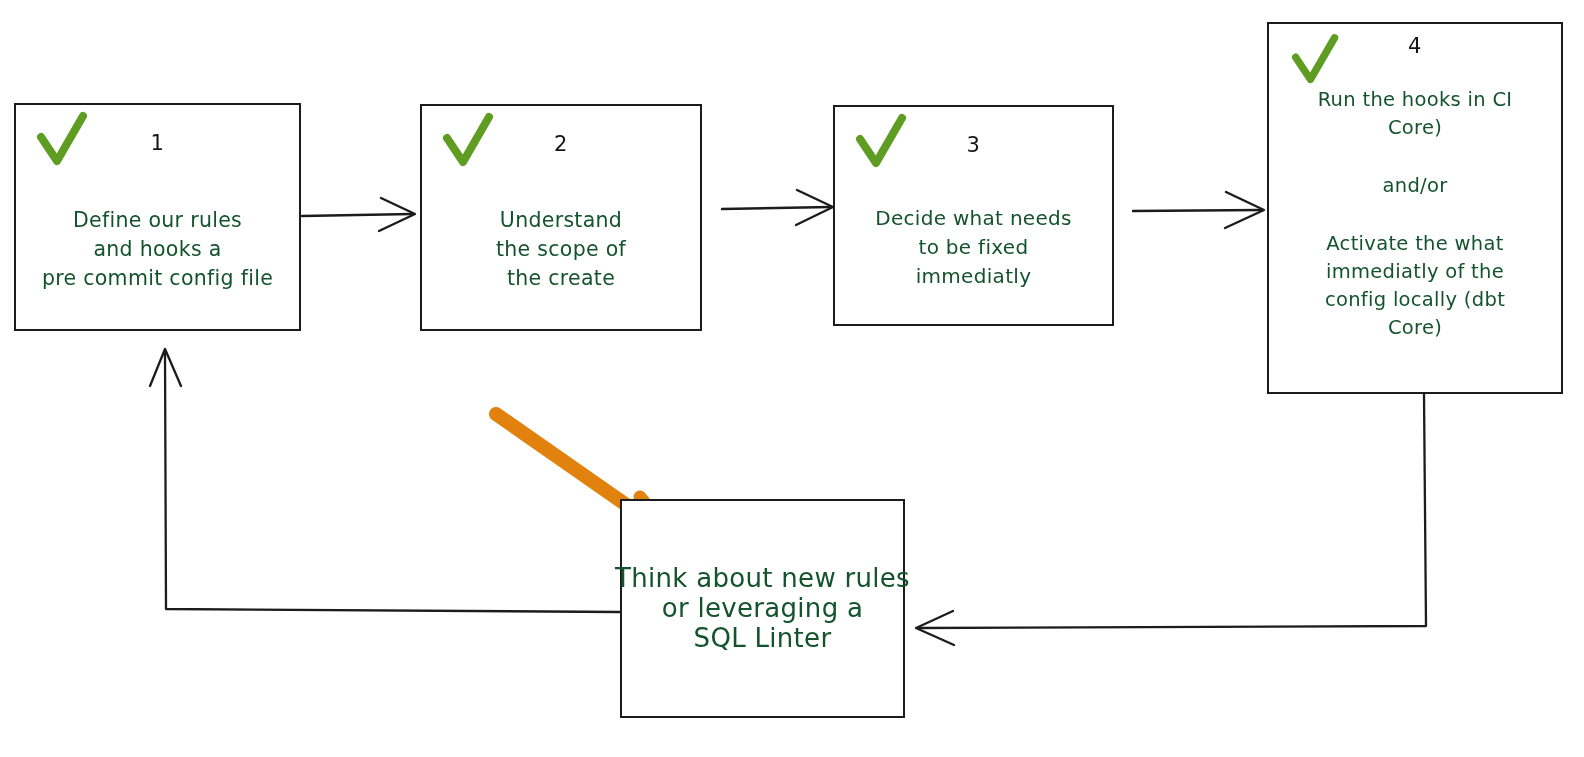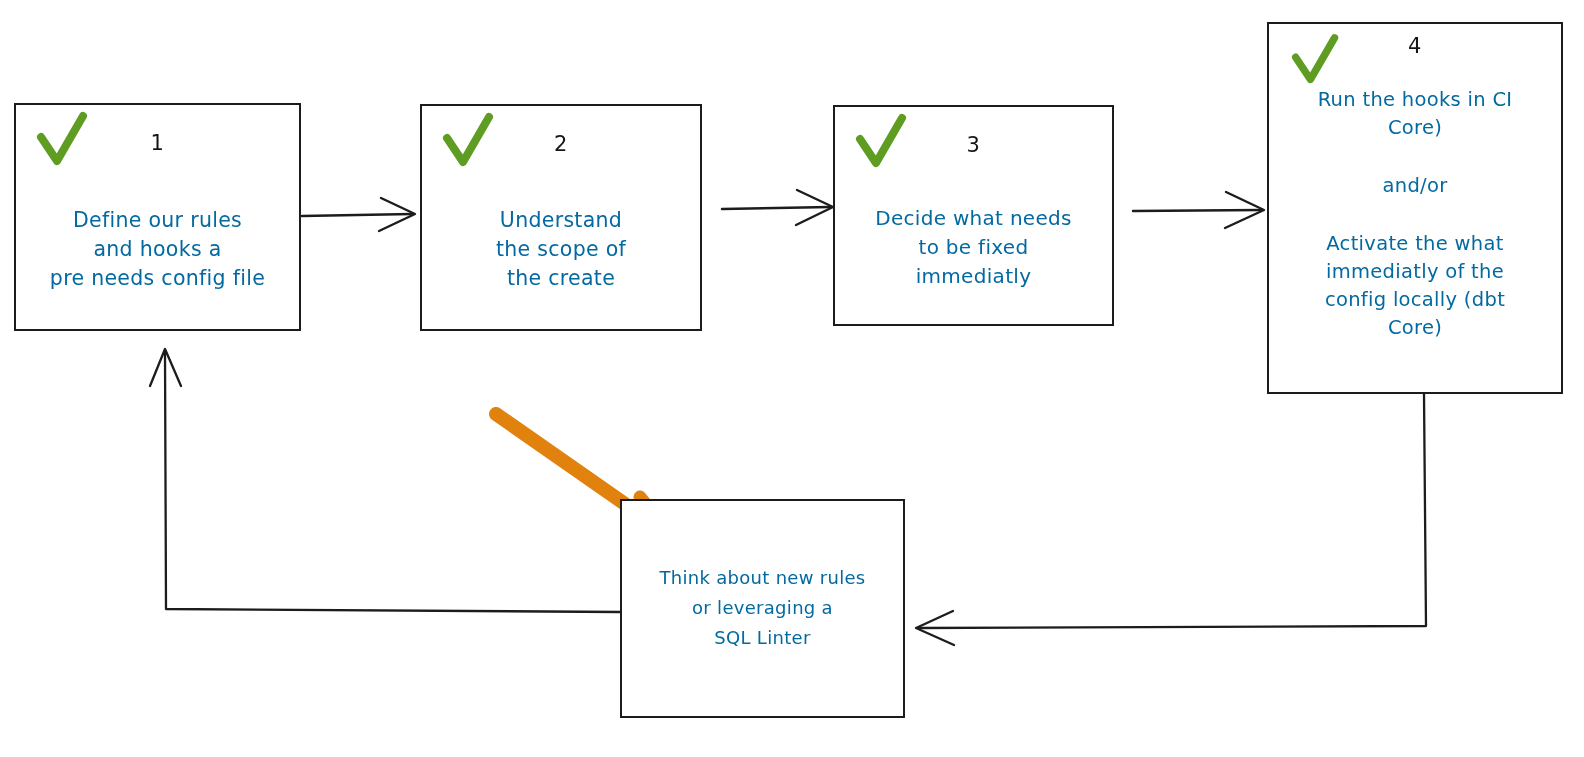--- a/index.html
+++ b/index.html
@@ -64,21 +64,21 @@
     flex-direction: column;
     justify-content: center;
     align-items: center;
     padding: 0 8px 10px 8px;
     box-sizing: border-box;
   }
   .node-line {
     font-family: "DejaVu Sans", sans-serif;
     font-size: 20.5px;
     line-height: 29px;
-    color: #0369a1;
+    color: #14532d;
     text-align: left;
     white-space: nowrap;
     letter-spacing: 0.3px;
   }
   .node-gap {
     height: 30px;
   }
   
   #node-1 { left: 14px;   top: 103px; width: 287px; height: 228px; }
   #node-2 { left: 420px;  top: 104px; width: 282px; height: 227px; }
@@ -87,21 +87,21 @@
   #node-5 { left: 620px;  top: 499px; width: 285px; height: 219px; }
 
   #node-4 .node-head { height: 62px; }
   #node-4 .check-mark { left: 22px; top: 8px; width: 50px; height: 56px; }
   #node-4 .step-number { top: 10px; }
   #node-4 .node-body { justify-content: flex-start; padding-top: 0; }
   #node-4 .node-line { font-size: 19.5px; line-height: 28px; }
 
   #node-5 .node-head { height: 56px; }
   #node-5 .node-body { justify-content: flex-start; padding-top: 6px; }
-  #node-5 .node-line { font-size: 18px; line-height: 30px; }
+  #node-5 .node-line { font-size: 26px; line-height: 30px; }
 
   #node-3 .node-line { font-size: 20px; }
 </style>
 </head>
 <body>
 
 <div id="canvas">
 
   <svg id="diagram-svg" viewBox="0 0 1584 757">
 
@@ -139,21 +139,21 @@
   <div class="node-box" id="node-1">
     <div class="node-head">
       <svg class="check-mark" viewBox="0 0 54 58">
         <path d="M5 26 L21 50 L47 5" stroke="#5f9c22" stroke-width="8" fill="none" stroke-linecap="round" stroke-linejoin="round"></path>
       </svg>
       <div class="step-number">1</div>
     </div>
     <div class="node-body">
       <div class="node-line">Define our rules</div>
       <div class="node-line">and hooks a</div>
-      <div class="node-line">pre needs config file</div>
+      <div class="node-line">pre commit config file</div>
     </div>
   </div>
 
   <div class="node-box" id="node-2">
     <div class="node-head">
       <svg class="check-mark" viewBox="0 0 54 58">
         <path d="M5 26 L21 50 L47 5" stroke="#5f9c22" stroke-width="8" fill="none" stroke-linecap="round" stroke-linejoin="round"></path>
       </svg>
       <div class="step-number">2</div>
     </div>

